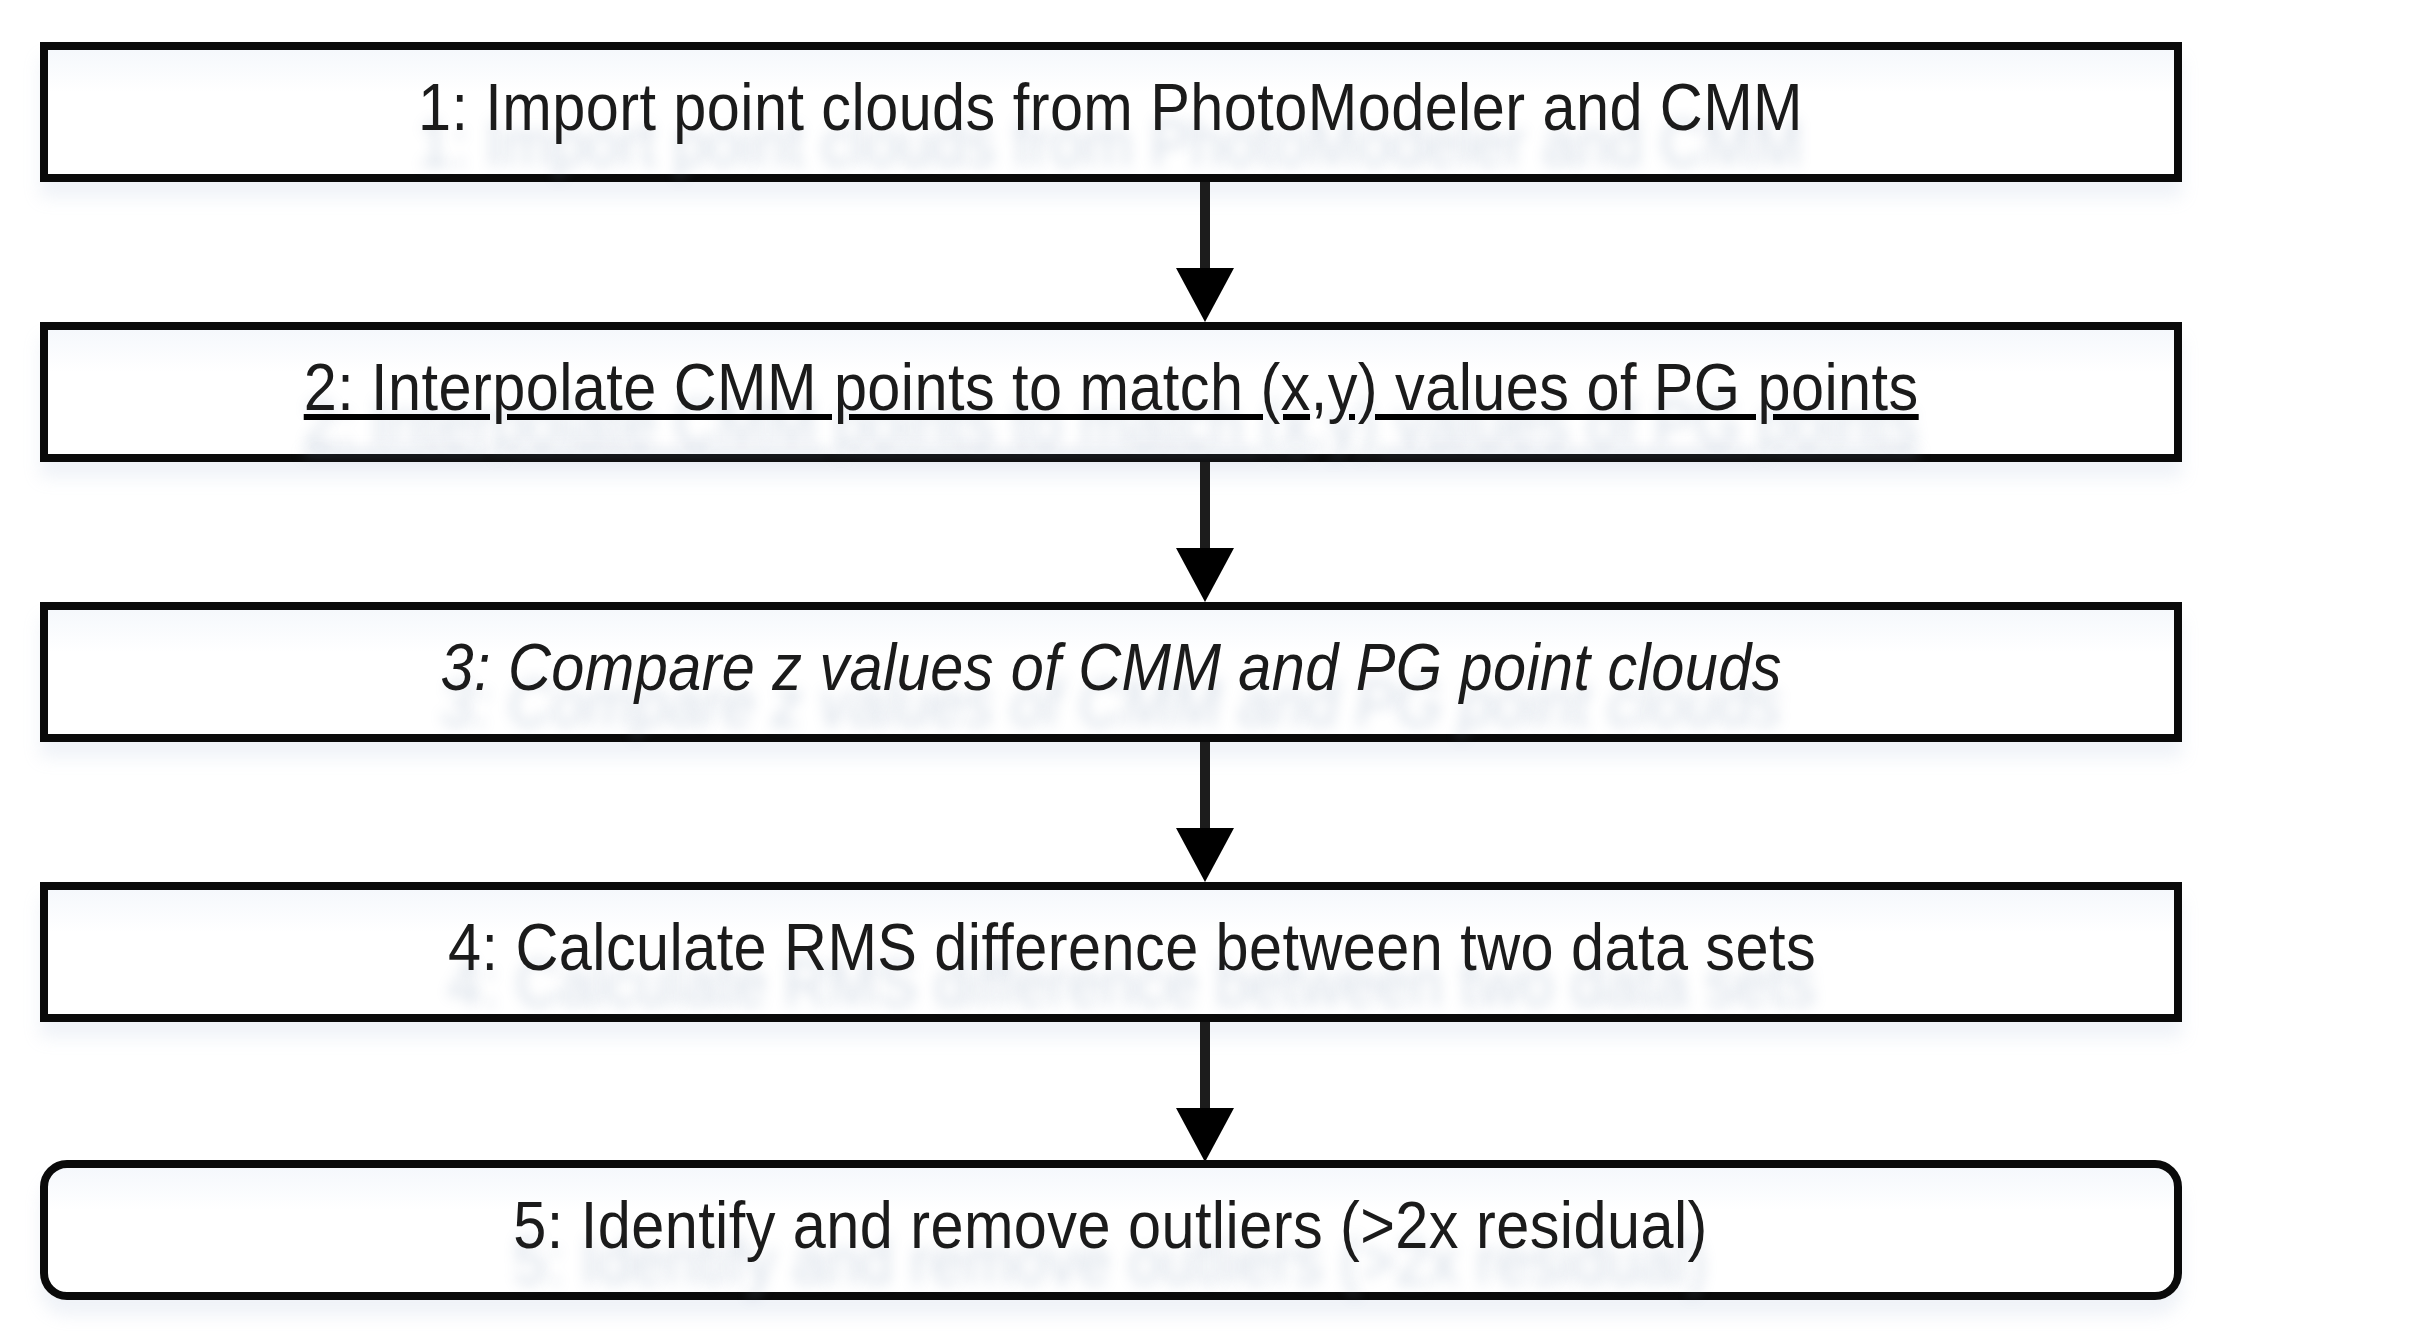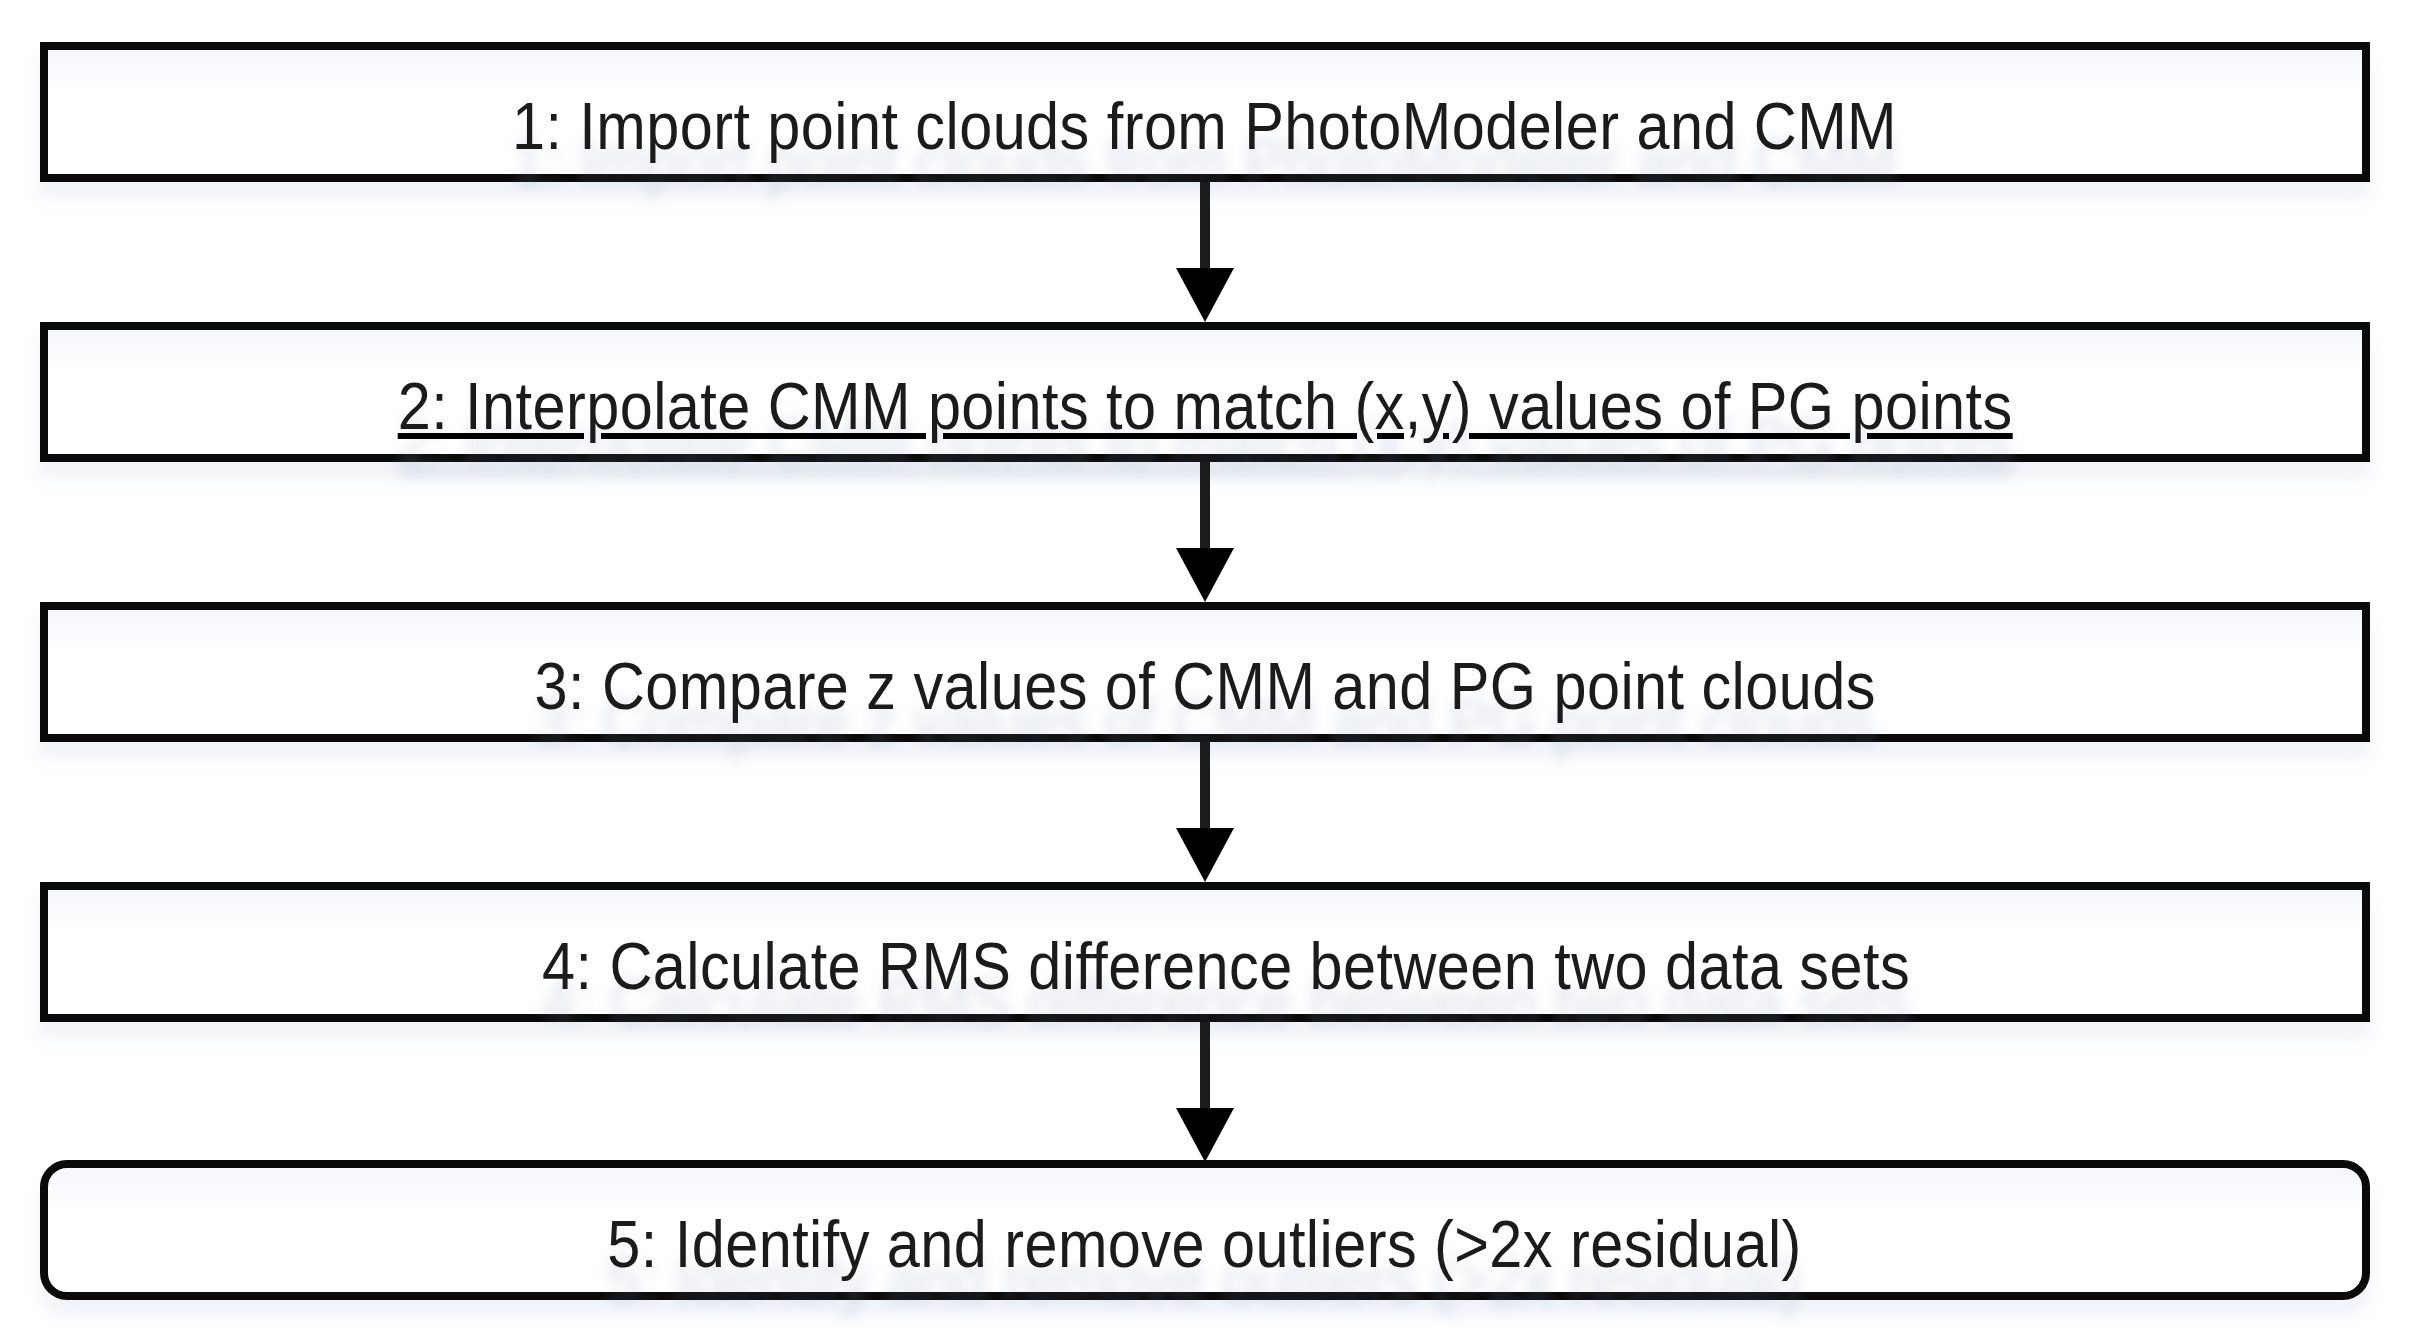--- a/index.html
+++ b/index.html
@@ -11,27 +11,27 @@
     position: relative;
     width: 2422px;
     height: 1335px;
     background: #ffffff;
     overflow: hidden;
     font-family: "Liberation Sans", sans-serif;
   }
   .step-box {
     position: absolute;
     left: 40px;
-    width: 2330px;
+    width: 2142px;
     height: 140px;
     box-sizing: border-box;
     border: 8px solid #0a0a0a;
     background: linear-gradient(to bottom, #f5f8fc 0%, #ffffff 34%, #ffffff 100%);
     display: flex;
-    align-items: flex-end;
+    align-items: center;
     justify-content: center;
     padding-bottom: 10px;
     box-shadow: 0 16px 16px rgba(170, 190, 215, 0.18);
   }
   .step-label {
     display: inline-block;
     transform: scaleX(0.9);
     transform-origin: center;
     white-space: nowrap;
     font-size: 66px;
@@ -57,21 +57,21 @@
   .arrow .head {
     width: 0;
     height: 0;
     border-left: 29px solid transparent;
     border-right: 29px solid transparent;
     border-top: 54px solid #000000;
   }
   
   #step-1 { top: 42px; }
   #step-2 { top: 322px; text-decoration: underline; }
-  #step-3 { top: 602px; }
+  #step-3 { top: 602px; font-style: italic; }
   #step-4 { top: 882px; padding-left: 42px; }
   #step-5 { top: 1160px; border-radius: 27px; }
   #arrow-1 { top: 182px; }
   #arrow-2 { top: 462px; }
   #arrow-3 { top: 742px; }
   #arrow-4 { top: 1022px; }
 </style>
 </head>
 <body>
 

